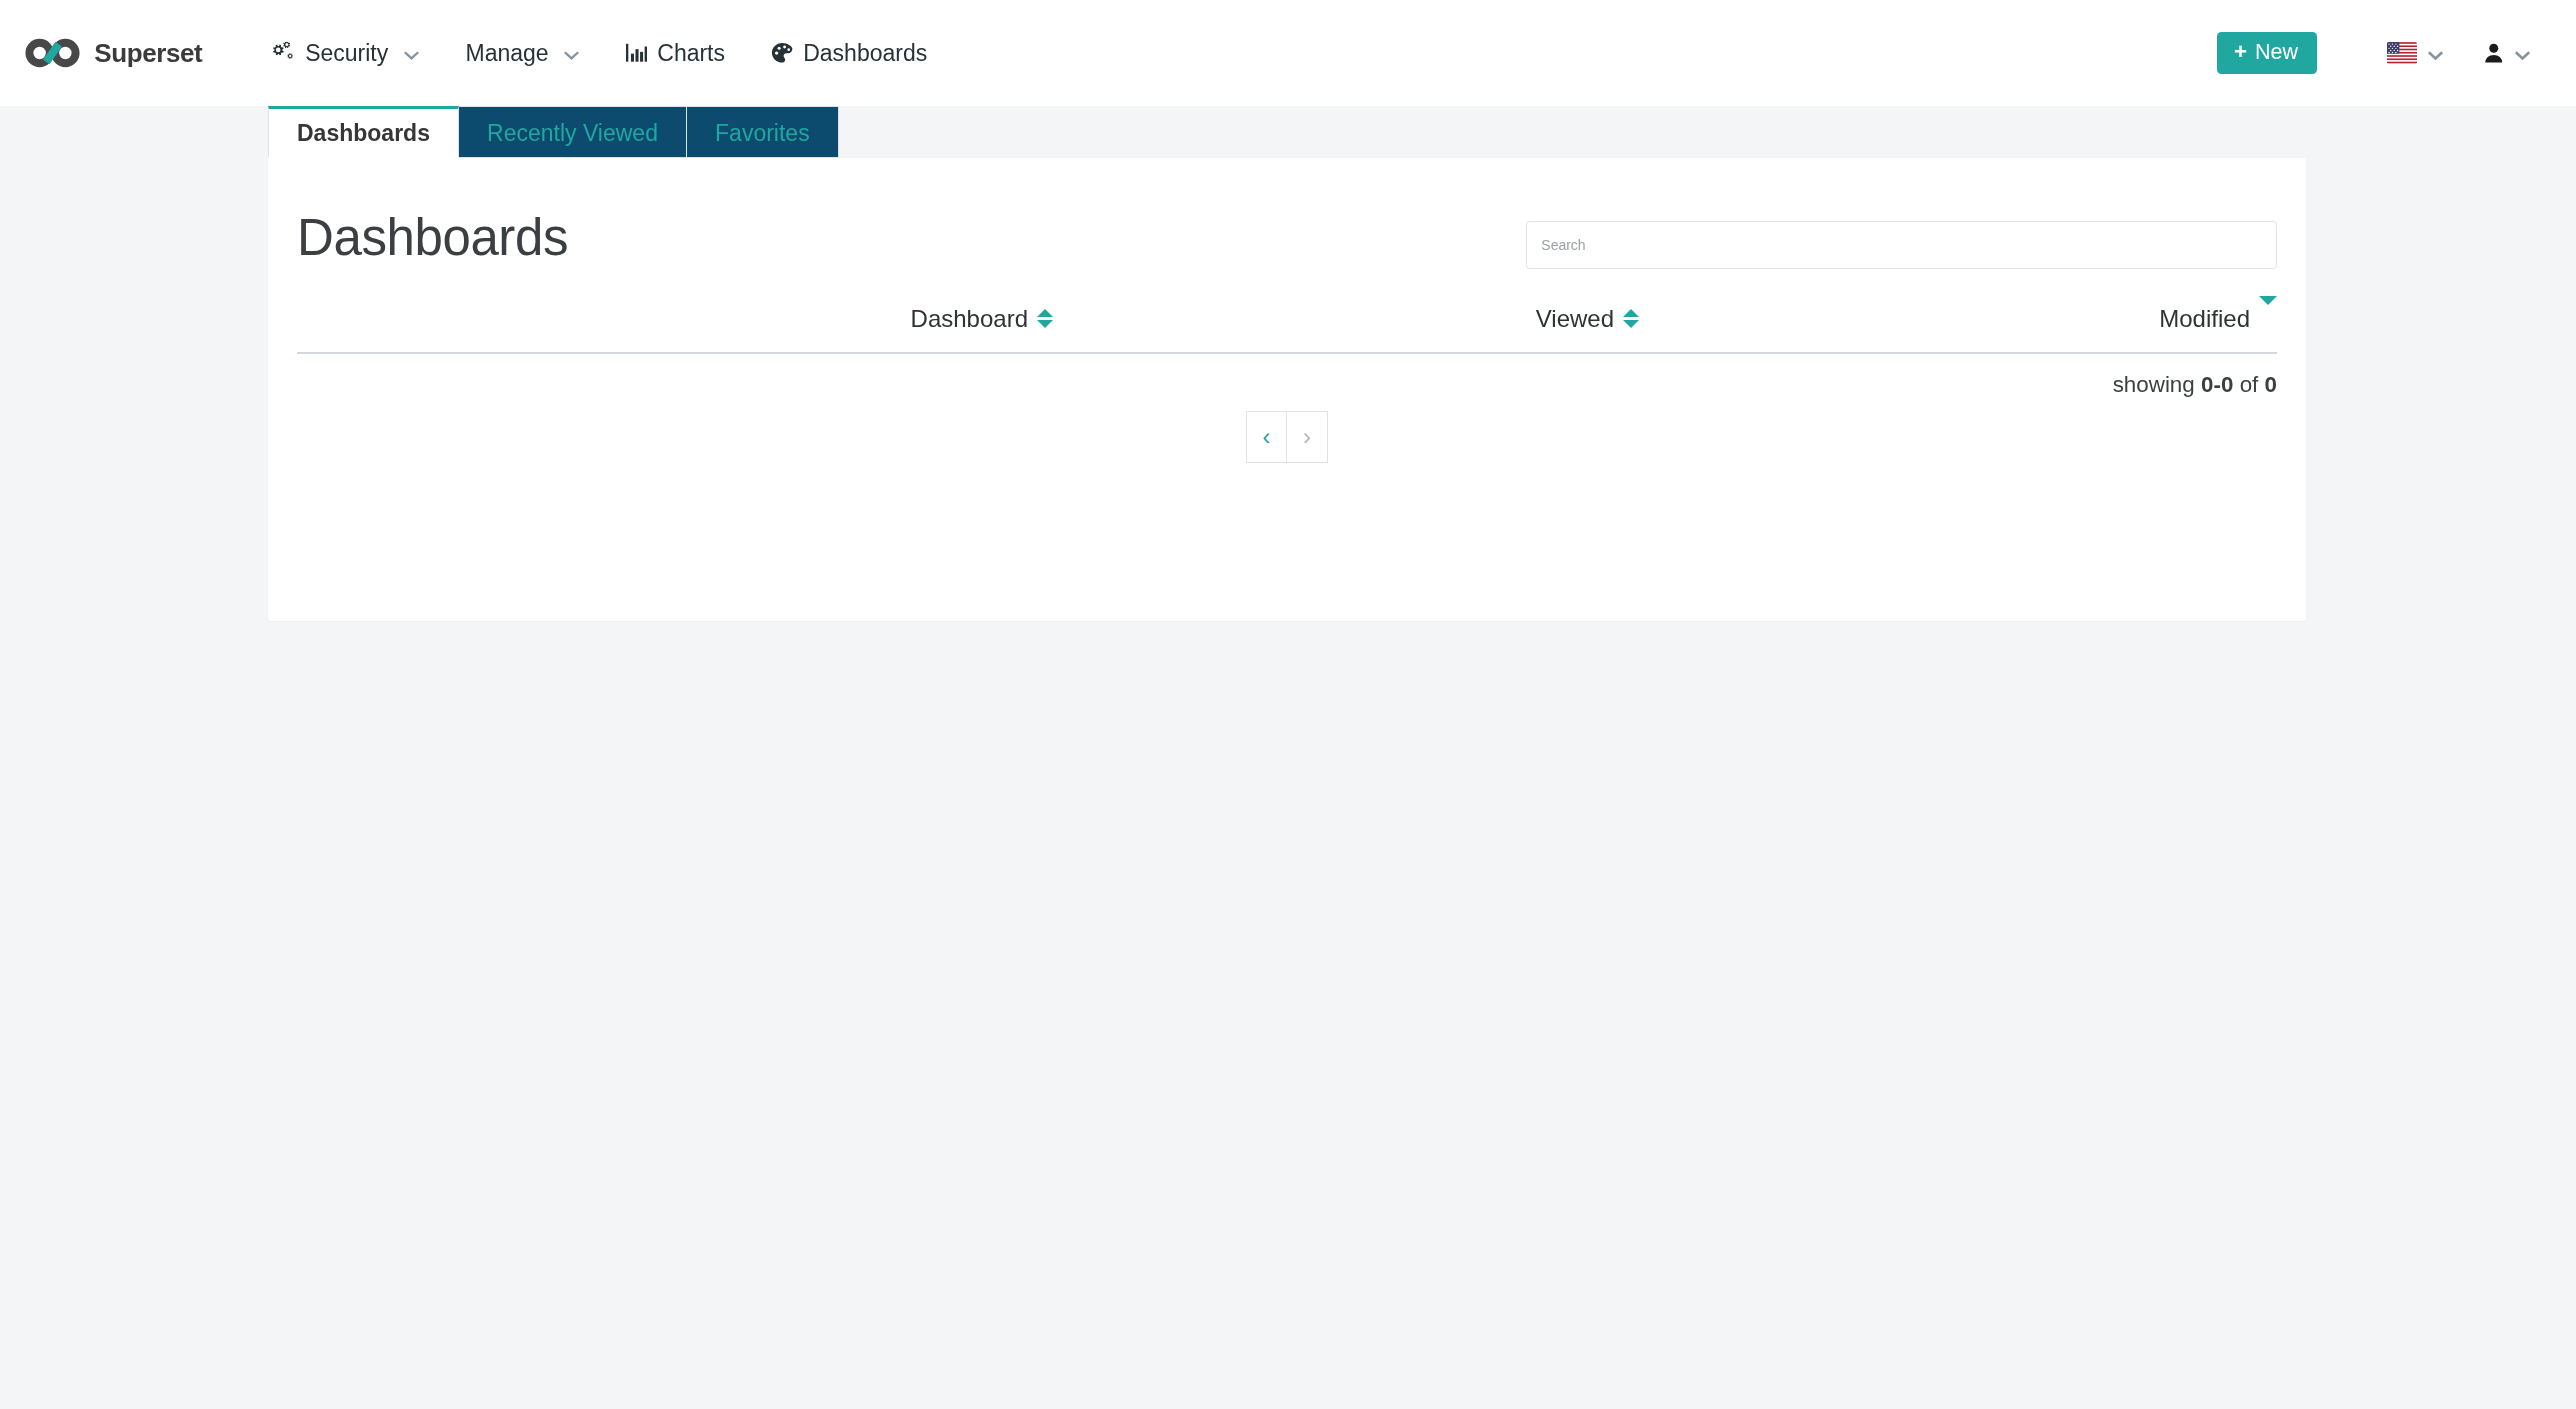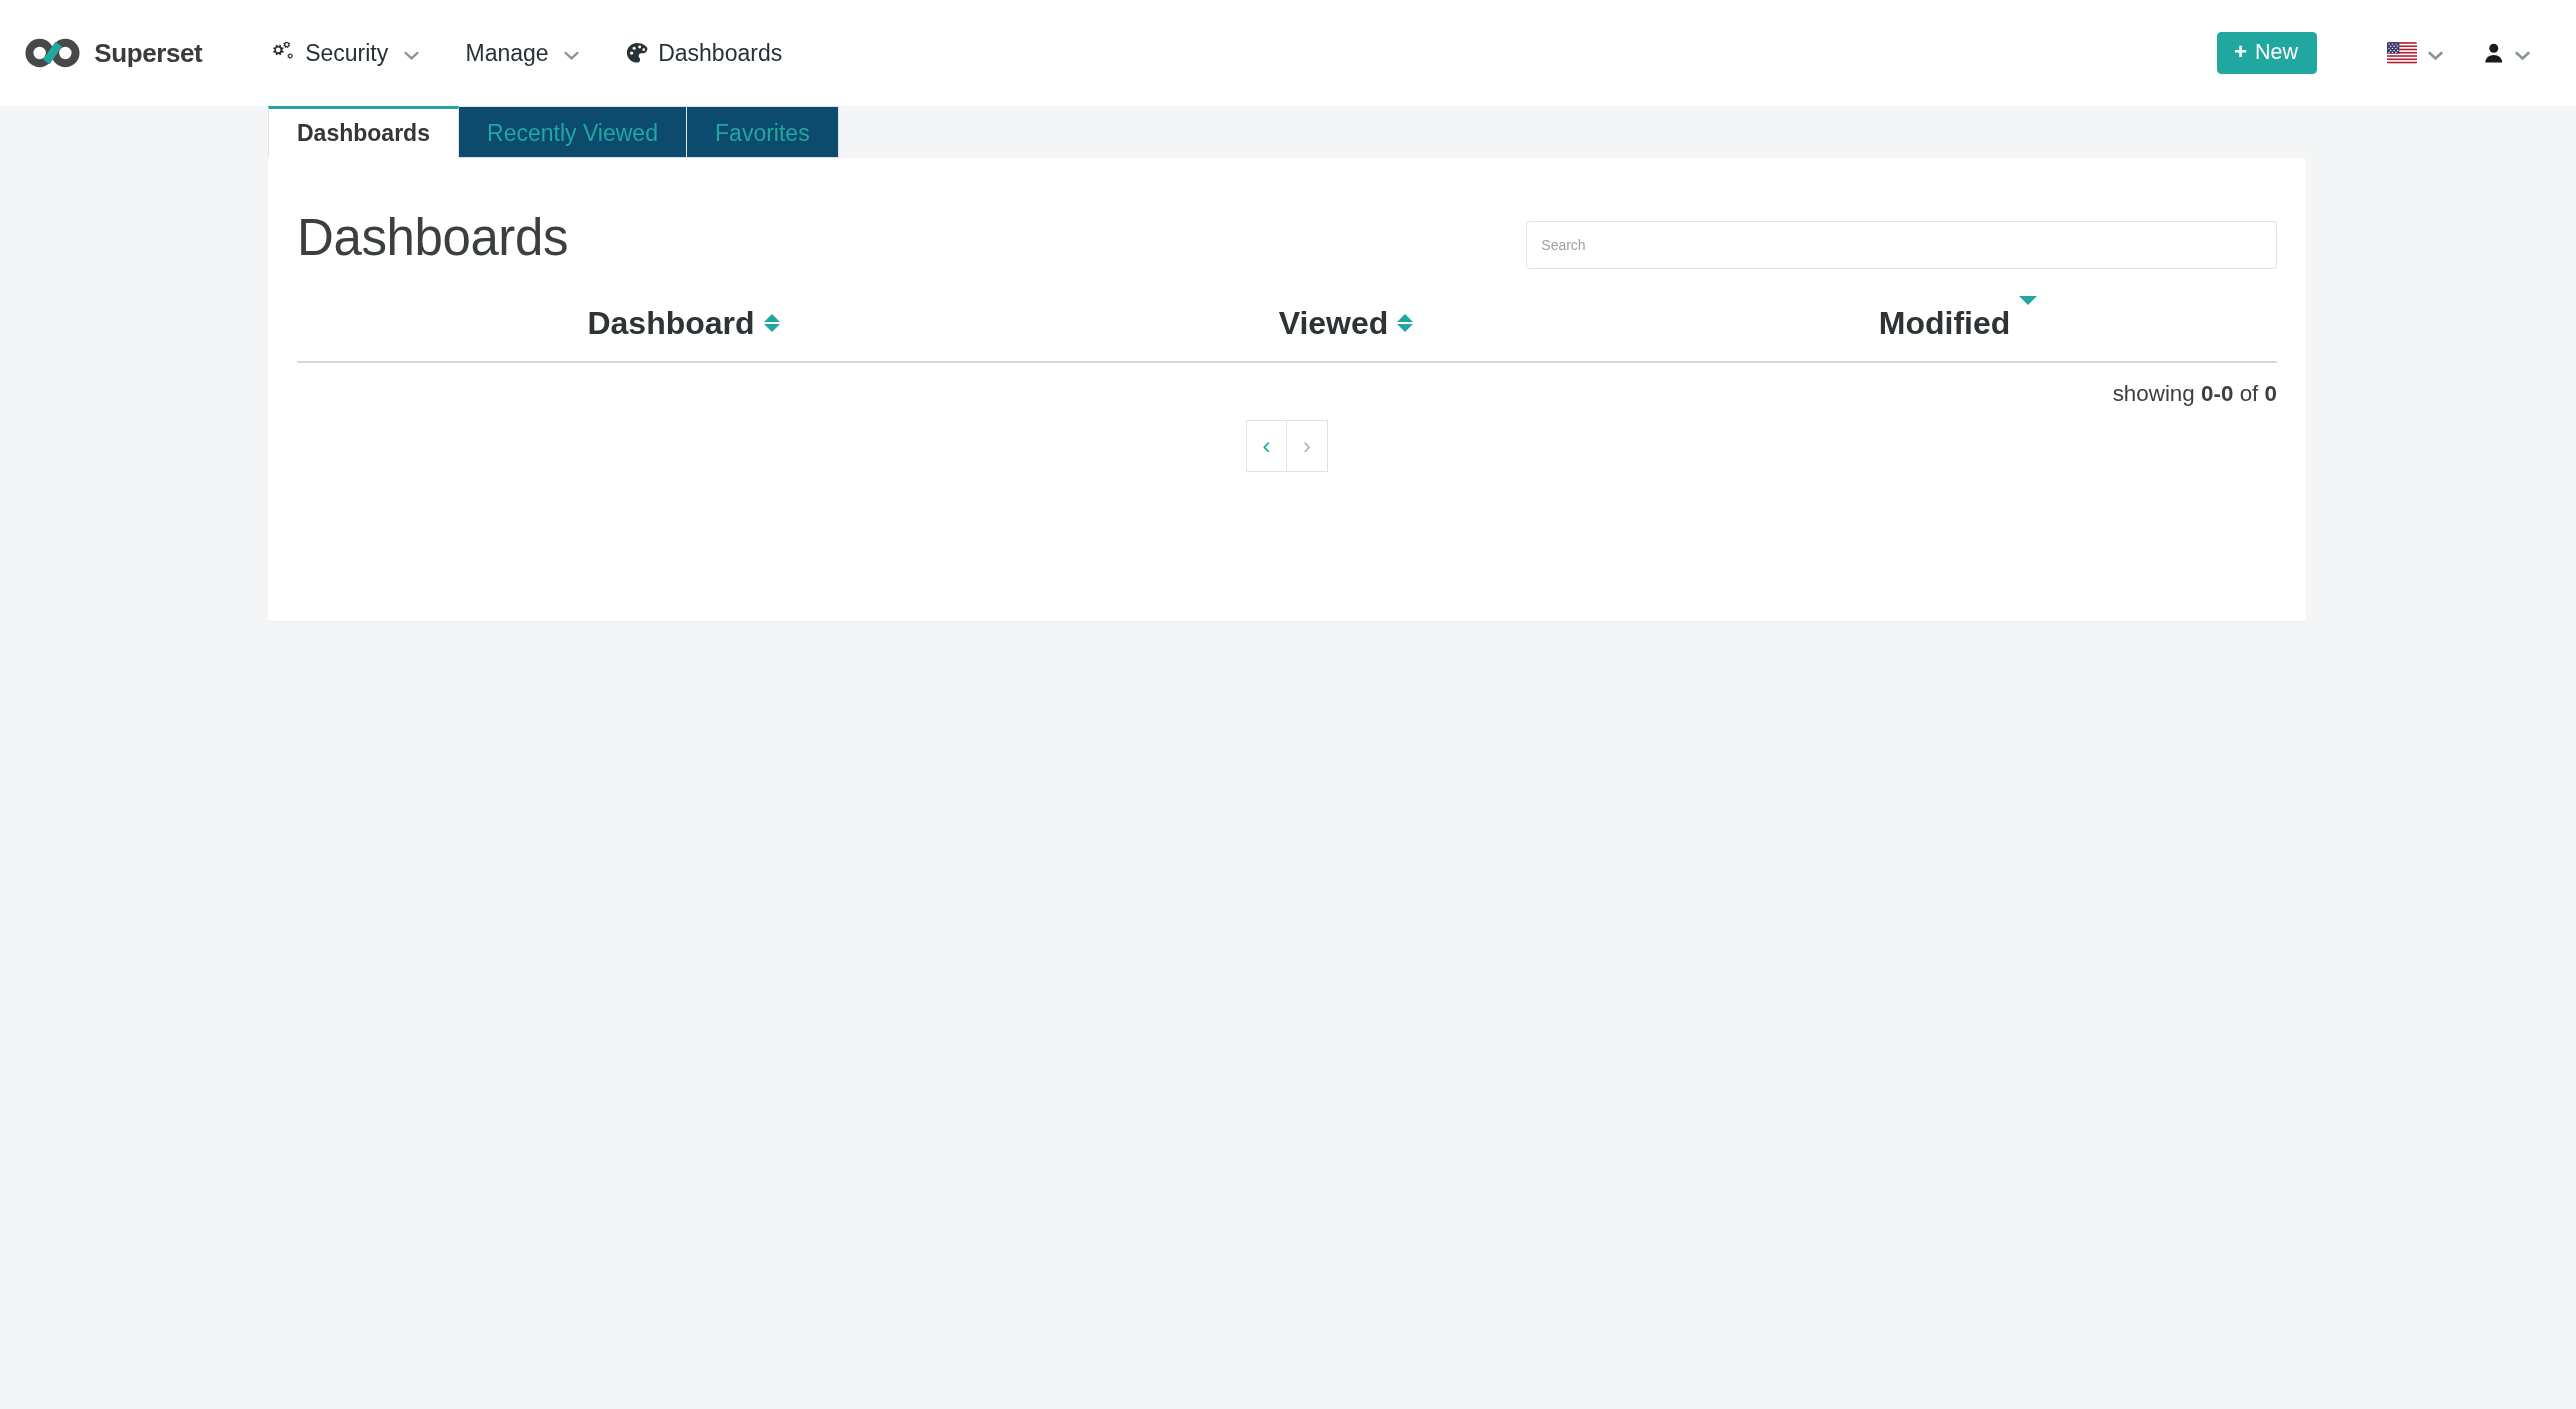--- a/index.html
+++ b/index.html
@@ -164,23 +164,23 @@
     background: #fff;
   }
   .search-input::placeholder { color: #9aa1a6; }
 
   table.listing {
     width: 100%;
     border-collapse: collapse;
     margin-top: 36px;
   }
   table.listing thead th {
-    text-align: center;
-    font-size: 32px;
-    font-weight: bold;
+    text-align: right;
+    font-size: 24px;
+    font-weight: normal;
     color: #2e3336;
     padding: 0 0 19.7px 0;
     border-bottom: 2.7px solid #d3dadd;
     white-space: nowrap;
   }
   th.col-dashboard { width: 756px; padding-left: 17px !important; }
   th.col-creator   { width: 586px; }
   th.col-modified  { width: auto; }
   .th-inner { display: inline-flex; align-items: center; gap: 9px; }
 
@@ -260,20 +260,32 @@
     <a class="nav-item" href="#">
       <span class="nav-label">Manage</span>
       <span class="caret">
         <svg width="17" height="10.7" viewBox="0 0 19 12" fill="none" stroke="currentColor" stroke-width="2.6" aria-hidden="true">
             <path d="M2 2.5L9.5 9.5 17 2.5"></path>
           </svg>
       </span>
     </a>
 
 
+    <a class="nav-item" href="#">
+      <span class="nav-icon">
+        <svg width="21.5" height="21.5" viewBox="0 0 24 24" fill="currentColor" aria-hidden="true">
+          <rect x="0" y="2" width="2.6" height="20"></rect>
+          <rect x="5.5" y="13" width="3.4" height="9"></rect>
+          <rect x="10.6" y="8" width="3.4" height="14"></rect>
+          <rect x="15.7" y="11" width="3.4" height="11"></rect>
+          <rect x="20.8" y="5" width="3.2" height="17"></rect>
+        </svg>
+      </span>
+      <span class="nav-label">Charts</span>
+    </a>
 
     <a class="nav-item" href="#">
       <span class="nav-icon">
         <svg width="22.4" height="21.5" viewBox="0 0 25 24" fill="currentColor" aria-hidden="true">
           <path d="M12.4 1C6.1 1 1 5.9 1 12s5.1 11 11.4 11c1.9 0 3.4-1.5 3.4-3.3 0-.9-.3-1.6-.9-2.2-.5-.5-.8-1.2-.8-2 0-1.6 1.3-2.9 2.9-2.9h1.9c2.8 0 5-2.2 5-5C24 5.2 18.9 1 12.4 1z"></path>
           <circle cx="6.3" cy="12.4" r="1.9" fill="#ffffff"></circle>
           <circle cx="9.1" cy="7" r="1.7" fill="#ffffff"></circle>
           <circle cx="15.2" cy="5.6" r="1.6" fill="#ffffff"></circle>
           <circle cx="19.8" cy="8.6" r="1.5" fill="#ffffff"></circle>
         </svg>

